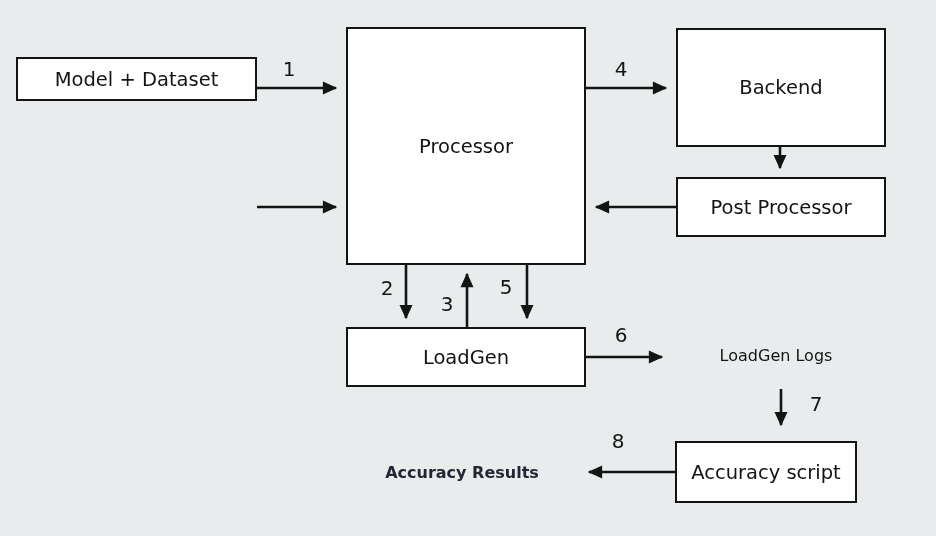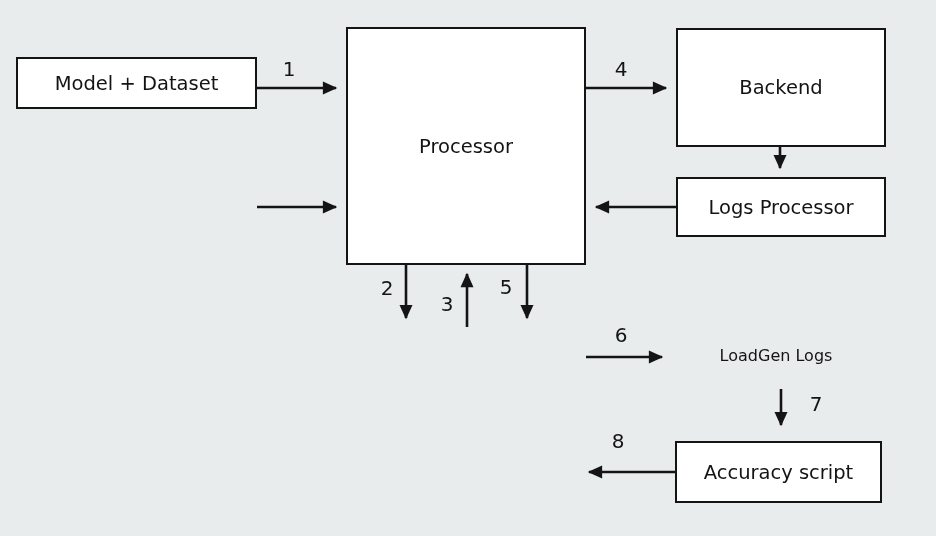--- a/index.html
+++ b/index.html
@@ -35,27 +35,27 @@
   .node{
     position:absolute;
     background:var(--box-fill);
     border:2.6px solid var(--line-color);
     box-sizing:border-box;
     display:flex;align-items:center;justify-content:center;
     font-size:19.5px;
     color:var(--text-color);
     white-space:nowrap;
   }
-  #node-model-dataset { left:16px;  top:57px;  width:241px; height:52px;  }
+  #node-model-dataset { left:16px;  top:57px;  width:241px; height:44px;  }
   #node-pre-processor { left:16px;  top:177px; width:241px; height:60px;  }
   #node-benchmark     { left:346px; top:27px;  width:240px; height:238px; }
   #node-backend       { left:676px; top:28px;  width:210px; height:119px; }
   #node-post-processor{ left:676px; top:177px; width:210px; height:60px;  }
   #node-loadgen       { left:346px; top:327px; width:240px; height:60px;  }
-  #node-accuracy-script{left:675px; top:441px; width:207px; height:62px;  }
+  #node-accuracy-script{left:675px; top:441px; width:182px; height:62px;  }
 
   .num{
     position:absolute;
     transform:translate(-50%,-50%);
     font-size:20px;
     color:var(--text-color);
     line-height:1;
   }
   #num-1{left:289px;top:69px;}
   #num-2{left:387px;top:288px;}
@@ -101,27 +101,29 @@
     <line x1="467" y1="327" x2="467" y2="274" marker-end="url(#ah)"></line>
     <line x1="527" y1="265" x2="527" y2="318" marker-end="url(#ah)"></line>
     <line x1="586" y1="357" x2="662" y2="357" marker-end="url(#ah)"></line>
     <line x1="781" y1="389" x2="781" y2="425" marker-end="url(#ah)"></line>
     <line x1="675" y1="472" x2="589" y2="472" marker-end="url(#ah)"></line>
   </svg>
 
   <div class="node" id="node-model-dataset">Model + Dataset</div>
   <div class="node" id="node-benchmark">Processor</div>
   <div class="node" id="node-backend">Backend</div>
-  <div class="node" id="node-post-processor">Logs Processor</div>
+  <div class="node" id="node-post-processor">Post Processor</div>
+  <div class="node" id="node-loadgen">LoadGen</div>
   <div class="node" id="node-accuracy-script">Accuracy script</div>
 
   <div class="num" id="num-1">1</div>
   <div class="num" id="num-2">2</div>
   <div class="num" id="num-3">3</div>
   <div class="num" id="num-4">4</div>
   <div class="num" id="num-5">5</div>
   <div class="num" id="num-6">6</div>
   <div class="num" id="num-7">7</div>
   <div class="num" id="num-8">8</div>
 
   <div class="free-label" id="label-loadgen-logs">LoadGen Logs</div>
+  <div class="free-label" id="label-accuracy-results">Accuracy Results</div>
 
 </div>
 
 </body></html>

